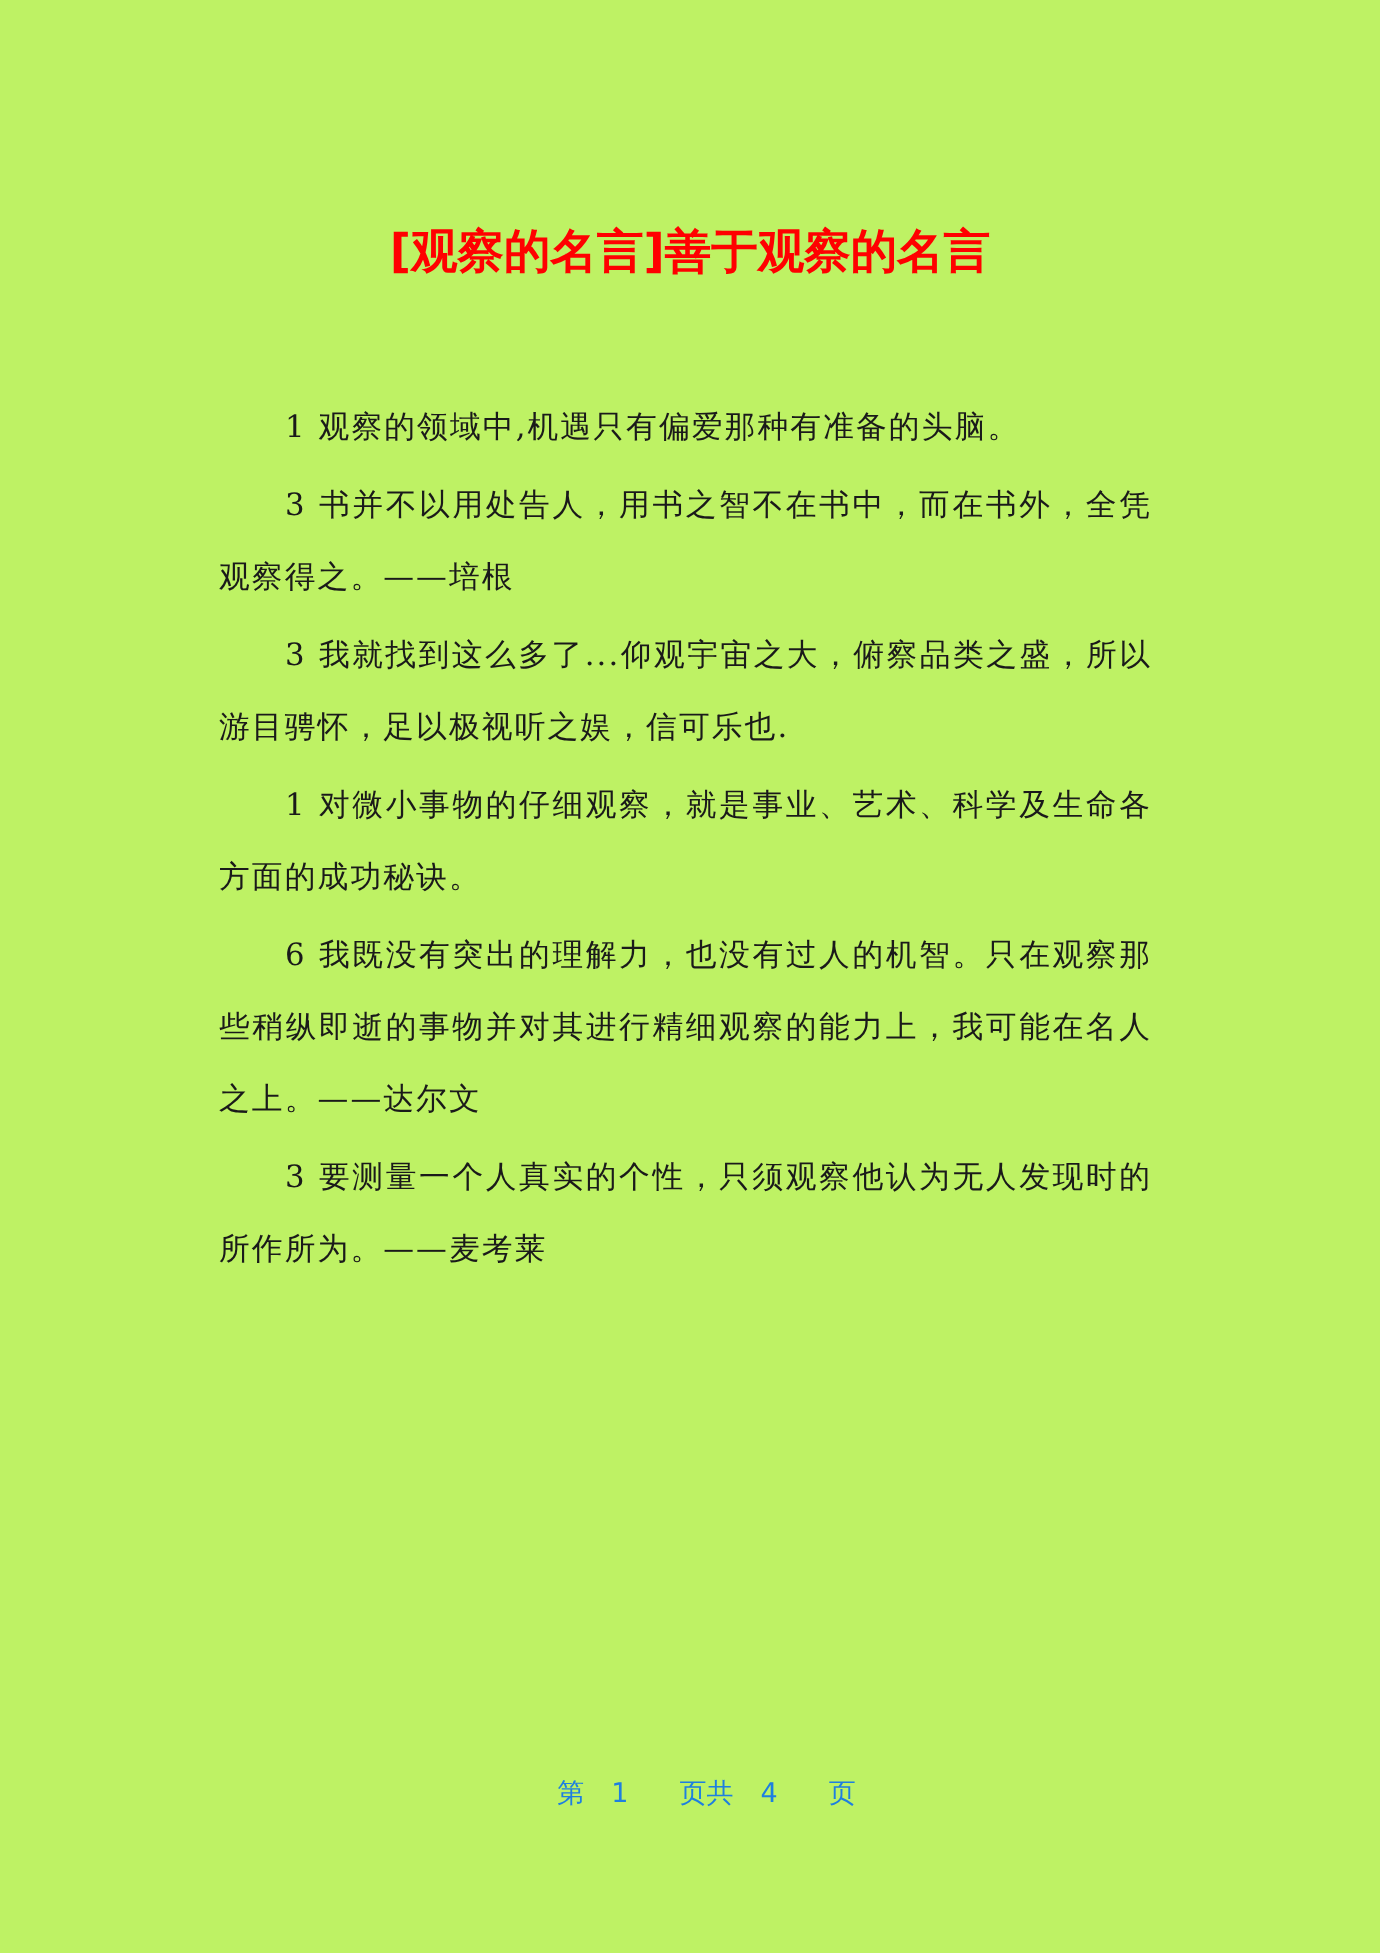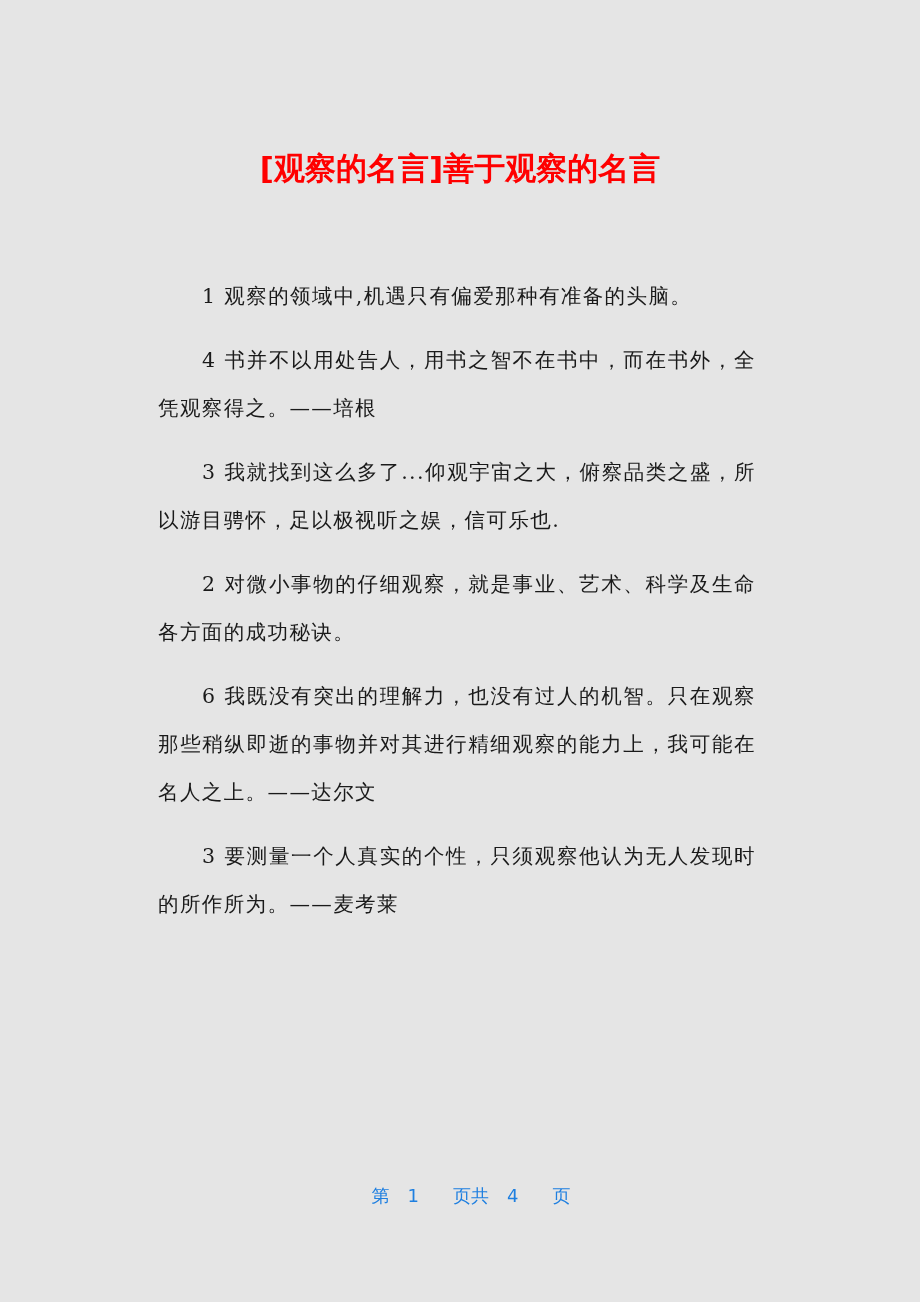--- a/index.html
+++ b/index.html
@@ -11,21 +11,21 @@
       width: 920px;
       height: 1302px;
       position: relative;
       overflow: hidden;
     }
     .page {
       position: absolute;
       left: 0; top: 0;
       width: 920px;
       height: 1302px;
-      background: #e5e5e5;
+      background: #bef264;
     }
     .title {
       position: absolute;
       top: 148px;
       left: 0;
       width: 920px;
       text-align: center;
       font-family: "DejaVu Sans", sans-serif;
       font-weight: bold;
       font-size: 31px;
@@ -38,21 +38,21 @@
       top: 256px;
       left: 142px;
       width: 630px;
       font-family: "DejaVu Serif", serif;
       font-size: 20.5px;
       line-height: 48px;
       color: #1a1a1a;
       letter-spacing: 1.4px;
     }
     .para {
-      margin: 16px;
+      margin: 4px;
       text-indent: 44px;
       text-align: justify;
       word-break: break-all;
     }
     .footer {
       position: absolute;
       top: 1184px;
       left: 11px;
       width: 920px;
       text-align: center;
@@ -68,23 +68,23 @@
     .footer .gap5 { margin-left: 34px; }
   </style>
 </head>
 <body>
 
 <div class="page">
   <div class="title">[观察的名言]善于观察的名言</div>
 
   <div class="body-text">
     <p class="para">1 观察的领域中,机遇只有偏爱那种有准备的头脑。</p>
-    <p class="para">4 书并不以用处告人，用书之智不在书中，而在书外，全凭观察得之。——培根</p>
+    <p class="para">3 书并不以用处告人，用书之智不在书中，而在书外，全凭观察得之。——培根</p>
     <p class="para">3 我就找到这么多了...仰观宇宙之大，俯察品类之盛，所以游目骋怀，足以极视听之娱，信可乐也.</p>
-    <p class="para">2 对微小事物的仔细观察，就是事业、艺术、科学及生命各方面的成功秘诀。</p>
+    <p class="para">1 对微小事物的仔细观察，就是事业、艺术、科学及生命各方面的成功秘诀。</p>
     <p class="para">6 我既没有突出的理解力，也没有过人的机智。只在观察那些稍纵即逝的事物并对其进行精细观察的能力上，我可能在名人之上。——达尔文</p>
     <p class="para">3 要测量一个人真实的个性，只须观察他认为无人发现时的所作所为。——麦考莱</p>
   </div>
 
   <div class="footer">
     <span>第</span><span class="gap1">1</span><span class="gap2">页共</span><span class="gap4">4</span><span class="gap5">页</span>
   </div>
 </div>
 
 </body></html>

